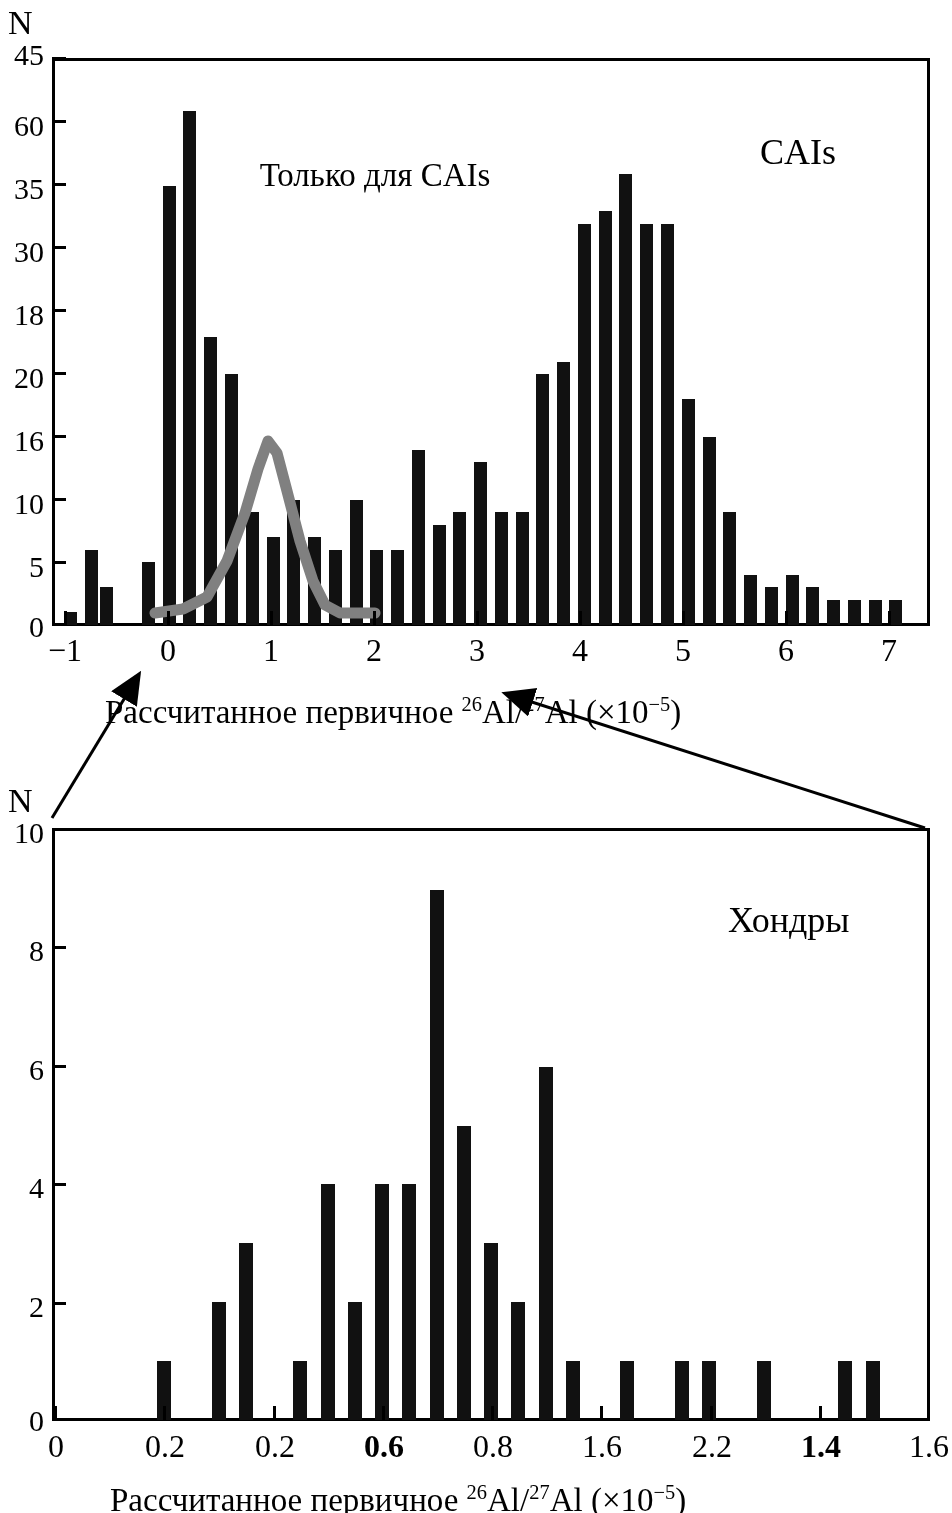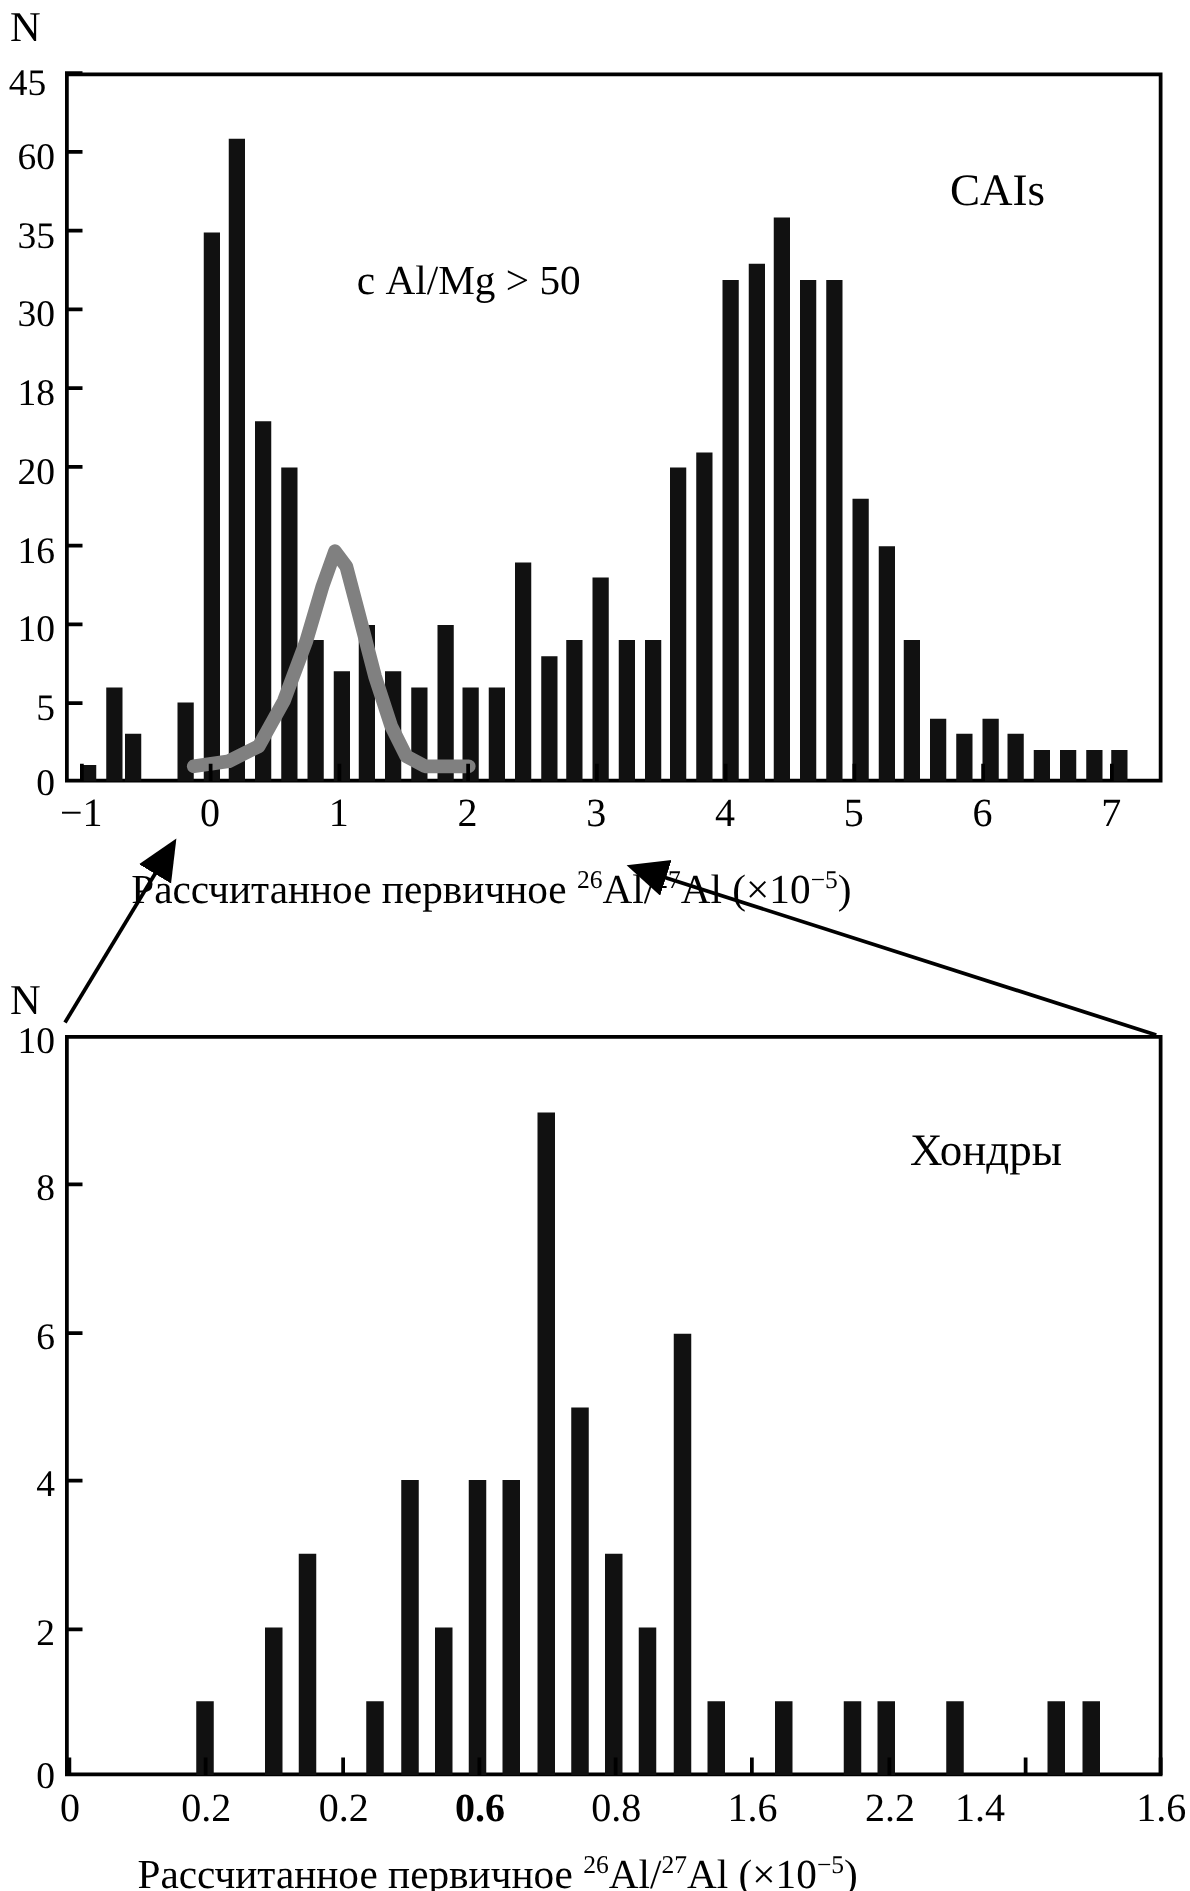--- a/index.html
+++ b/index.html
@@ -104,21 +104,21 @@
 
 <div class="page">
 
   <div class="panel" style="left:0px; top:0px; width:952px; height:760px;">
 
     <div class="axis-label-N" style="left:8px; top:6px;">N</div>
 
     <div class="plot-frame" style="left:52px; top:58px; width:878px; height:568px;"></div>
 
     <div>
-      <div class="ytick" style="left:0px; top:52px; width:44px;text-align:center;">45</div>
+      <div class="ytick" style="left:0px; top:40px; width:44px;">45</div>
       <div class="ytick" style="left:0px; top:111px; width:44px;">60</div>
       <div class="ytick" style="left:0px; top:174px; width:44px;">35</div>
       <div class="ytick" style="left:0px; top:237px; width:44px;">30</div>
       <div class="ytick" style="left:0px; top:300px; width:44px;">18</div>
       <div class="ytick" style="left:0px; top:363px; width:44px;">20</div>
       <div class="ytick" style="left:0px; top:426px; width:44px;">16</div>
       <div class="ytick" style="left:0px; top:489px; width:44px;">10</div>
       <div class="ytick" style="left:0px; top:552px; width:44px;">5</div>
       <div class="ytick" style="left:0px; top:612px; width:44px;">0</div>
 
@@ -197,21 +197,21 @@
       <div class="xtick" style="left:334px; top:634px; width:80px;">2</div>
       <div class="xtick" style="left:437px; top:634px; width:80px;">3</div>
       <div class="xtick" style="left:540px; top:634px; width:80px;">4</div>
       <div class="xtick" style="left:643px; top:634px; width:80px;">5</div>
       <div class="xtick" style="left:746px; top:634px; width:80px;">6</div>
       <div class="xtick" style="left:849px; top:634px; width:80px;">7</div>
     </div>
 
     <div class="annot" style="left:760px; top:130px; font-size:36px;">CAIs</div>
 
-    <div class="annot annot-center" style="left:215px; top:205px; width:320px;">с Al/Mg &gt; 50</div>
+    <div class="annot annot-center" style="left:215px; top:155px; width:320px;">Только для CAIs</div>
 
     <div class="xaxis-title" style="left:105px; top:694px;">
       <span>Рассчитанное первичное </span><sup>26</sup><span>Al/</span><sup>27</sup><span>Al (×10</span><sup>−5</sup><span>)</span>
     </div>
   </div>
 
   <svg class="arrow-layer" width="952" height="1513" viewBox="0 0 952 1513">
     <defs>
       <marker id="ah" markerWidth="12" markerHeight="12" refX="9" refY="5" orient="auto">
         <path d="M0,0 L11,5 L0,10 z" fill="#000"></path>
@@ -275,21 +275,21 @@
       <div class="xtickmark" style="left:819px; top:636px; height:14px;"></div>
       <div class="xtickmark" style="left:927px; top:636px; height:14px;"></div>
 
       <div class="xtick" style="left:16px; top:660px; width:80px;">0</div>
       <div class="xtick" style="left:125px; top:660px; width:80px;">0.2</div>
       <div class="xtick" style="left:235px; top:660px; width:80px;">0.2</div>
       <div class="xtick" style="left:344px; top:660px; width:80px;font-weight:bold;">0.6</div>
       <div class="xtick" style="left:453px; top:660px; width:80px;">0.8</div>
       <div class="xtick" style="left:562px; top:660px; width:80px;">1.6</div>
       <div class="xtick" style="left:672px; top:660px; width:80px;">2.2</div>
-      <div class="xtick" style="left:744px; top:660px; width:80px;">1.4</div>
+      <div class="xtick" style="left:781px; top:660px; width:80px;font-weight:bold;">1.4</div>
       <div class="xtick" style="left:889px; top:660px; width:80px;">1.6</div>
     </div>
 
     <div class="annot" style="left:728px; top:128px; font-size:36px;">Хондры</div>
 
     <div class="xaxis-title" style="left:110px; top:712px;">
       <span>Рассчитанное первичное </span><sup>26</sup><span>Al/</span><sup>27</sup><span>Al (×10</span><sup>−5</sup><span>)</span>
     </div>
   </div>
 

